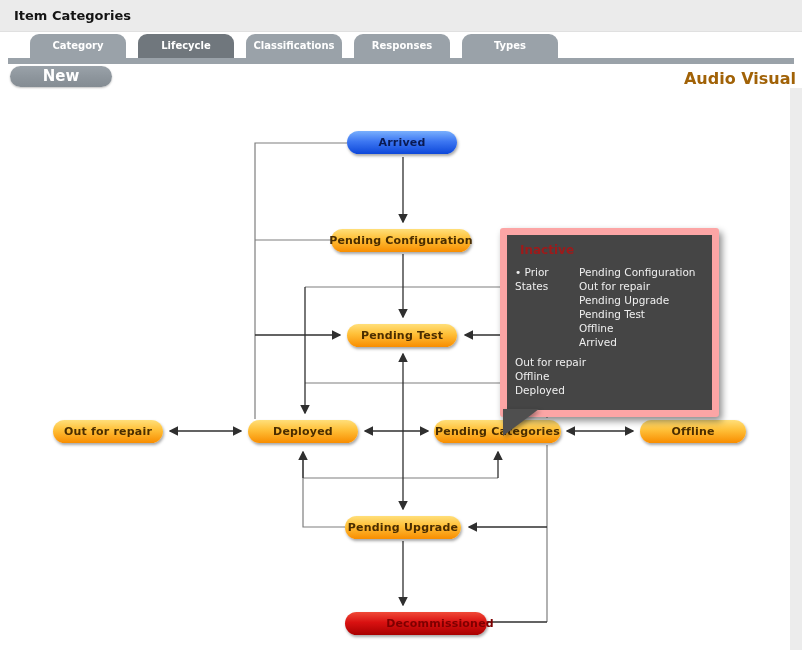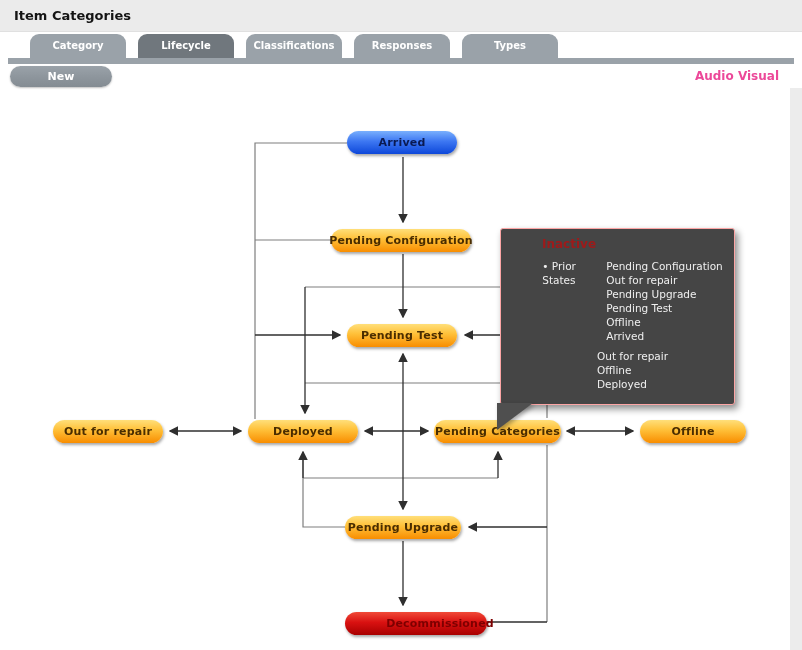--- a/index.html
+++ b/index.html
@@ -30,27 +30,27 @@
   .tab.active{background:#70777d;}
   .tab-bar{
     position:absolute;left:8px;top:58px;width:786px;height:6px;
     background:#9aa2a9;
   }
   
   .new-button{
     position:absolute;left:10px;top:66px;width:102px;height:21px;
     border-radius:11px;
     background:linear-gradient(180deg,#9aa2a9 0%,#8d959c 55%,#848c93 100%);
-    color:#ffffff;font-size:11px;font-weight:bold;
+    color:#ffffff;font-size:15px;font-weight:bold;
     text-align:center;line-height:21px;
     box-shadow:0 1px 2px rgba(0,0,0,0.25);
   }
   .category-name{
-    position:absolute;right:23px;top:69px;
-    font-size:12px;font-weight:bold;color:#ec4899;
+    position:absolute;right:6px;top:69px;
+    font-size:16px;font-weight:bold;color:#a16207;
   }
   .right-strip{
     position:absolute;left:790px;top:88px;width:12px;height:562px;
     background:#ececec;
   }
   
   .connector-layer{position:absolute;left:0;top:0;z-index:1;pointer-events:none;}
   .node{
     position:absolute;height:23px;z-index:2;
     border-radius:12px;
@@ -77,29 +77,29 @@
   #n-pending-test{left:347px;top:324px;width:110px;}
   #n-out-for-repair{left:53px;top:420px;width:110px;}
   #n-deployed{left:248px;top:420px;width:110px;}
   #n-pending-deployment{left:434px;top:420px;width:127px;}
   #n-offline{left:640px;top:420px;width:106px;}
   #n-pending-upgrade{left:345px;top:516px;width:116px;}
   #n-decommissioned{left:345px;top:612px;width:94px;padding-left:48px;}
   
   .tooltip{
     position:absolute;left:500px;top:228px;width:205px;height:175px;
-    background:#454545;border:1px solid #fca5a5;border-radius:3px;
+    background:#454545;border:7px solid #fca5a5;border-radius:3px;
     box-shadow:3px 4px 7px rgba(0,0,0,0.45);
-    z-index:5;color:#efefef;padding-left:28px;
+    z-index:5;color:#efefef;
   }
   .tooltip-title{
     margin:8px 0 8px 13px;
     font-size:12px;font-weight:bold;color:#9e1a1a;
   }
-  .tooltip-row{display:flex;padding:0 6px 0 8px;font-size:10.5px;line-height:14px;justify-content:center;}
+  .tooltip-row{display:flex;padding:0 6px 0 8px;font-size:10.5px;line-height:14px;}
   .tooltip-row + .tooltip-row{margin-top:6px;}
   .tooltip-label{width:64px;flex-shrink:0;}
   .tooltip-values div{white-space:nowrap;}
   .tooltip-tail{
     position:absolute;left:-4px;top:174px;width:0;height:0;z-index:4;
     border-top:27px solid #4f4f4f;
     border-right:36px solid transparent;
     filter:drop-shadow(2px 2px 2px rgba(0,0,0,0.35));
   }
 </style>

